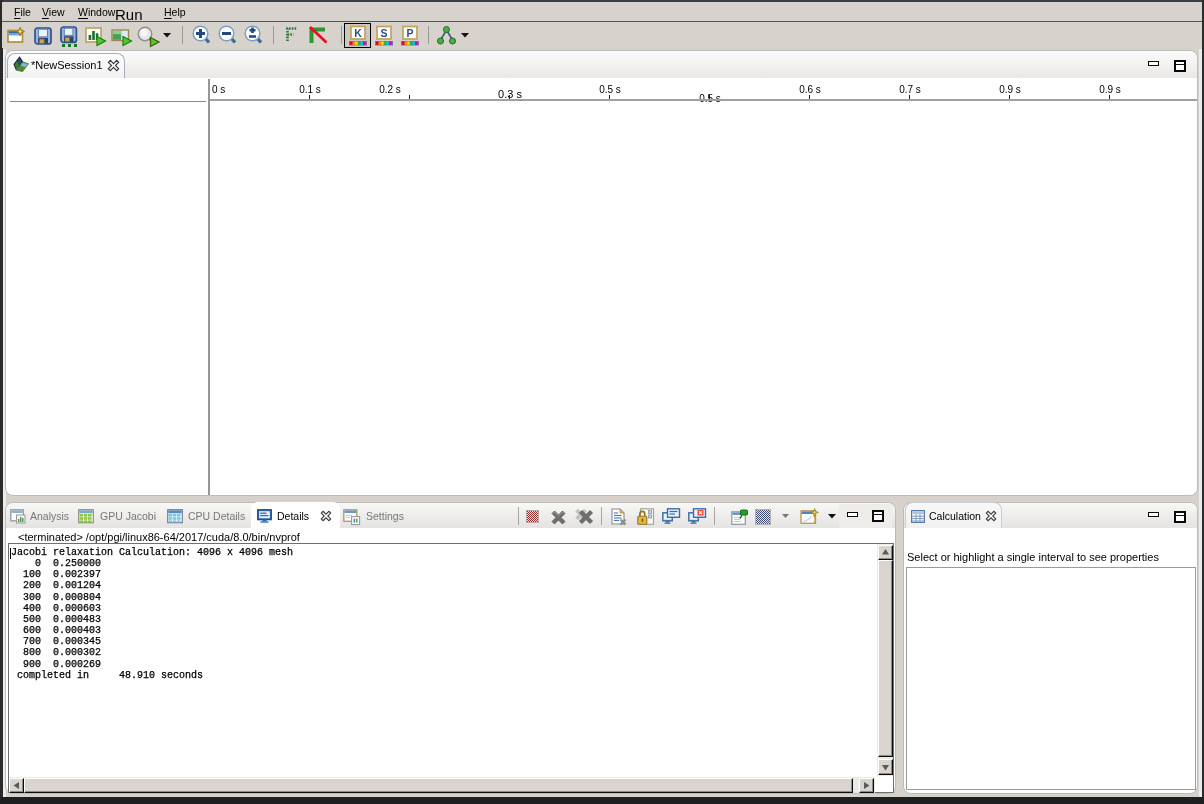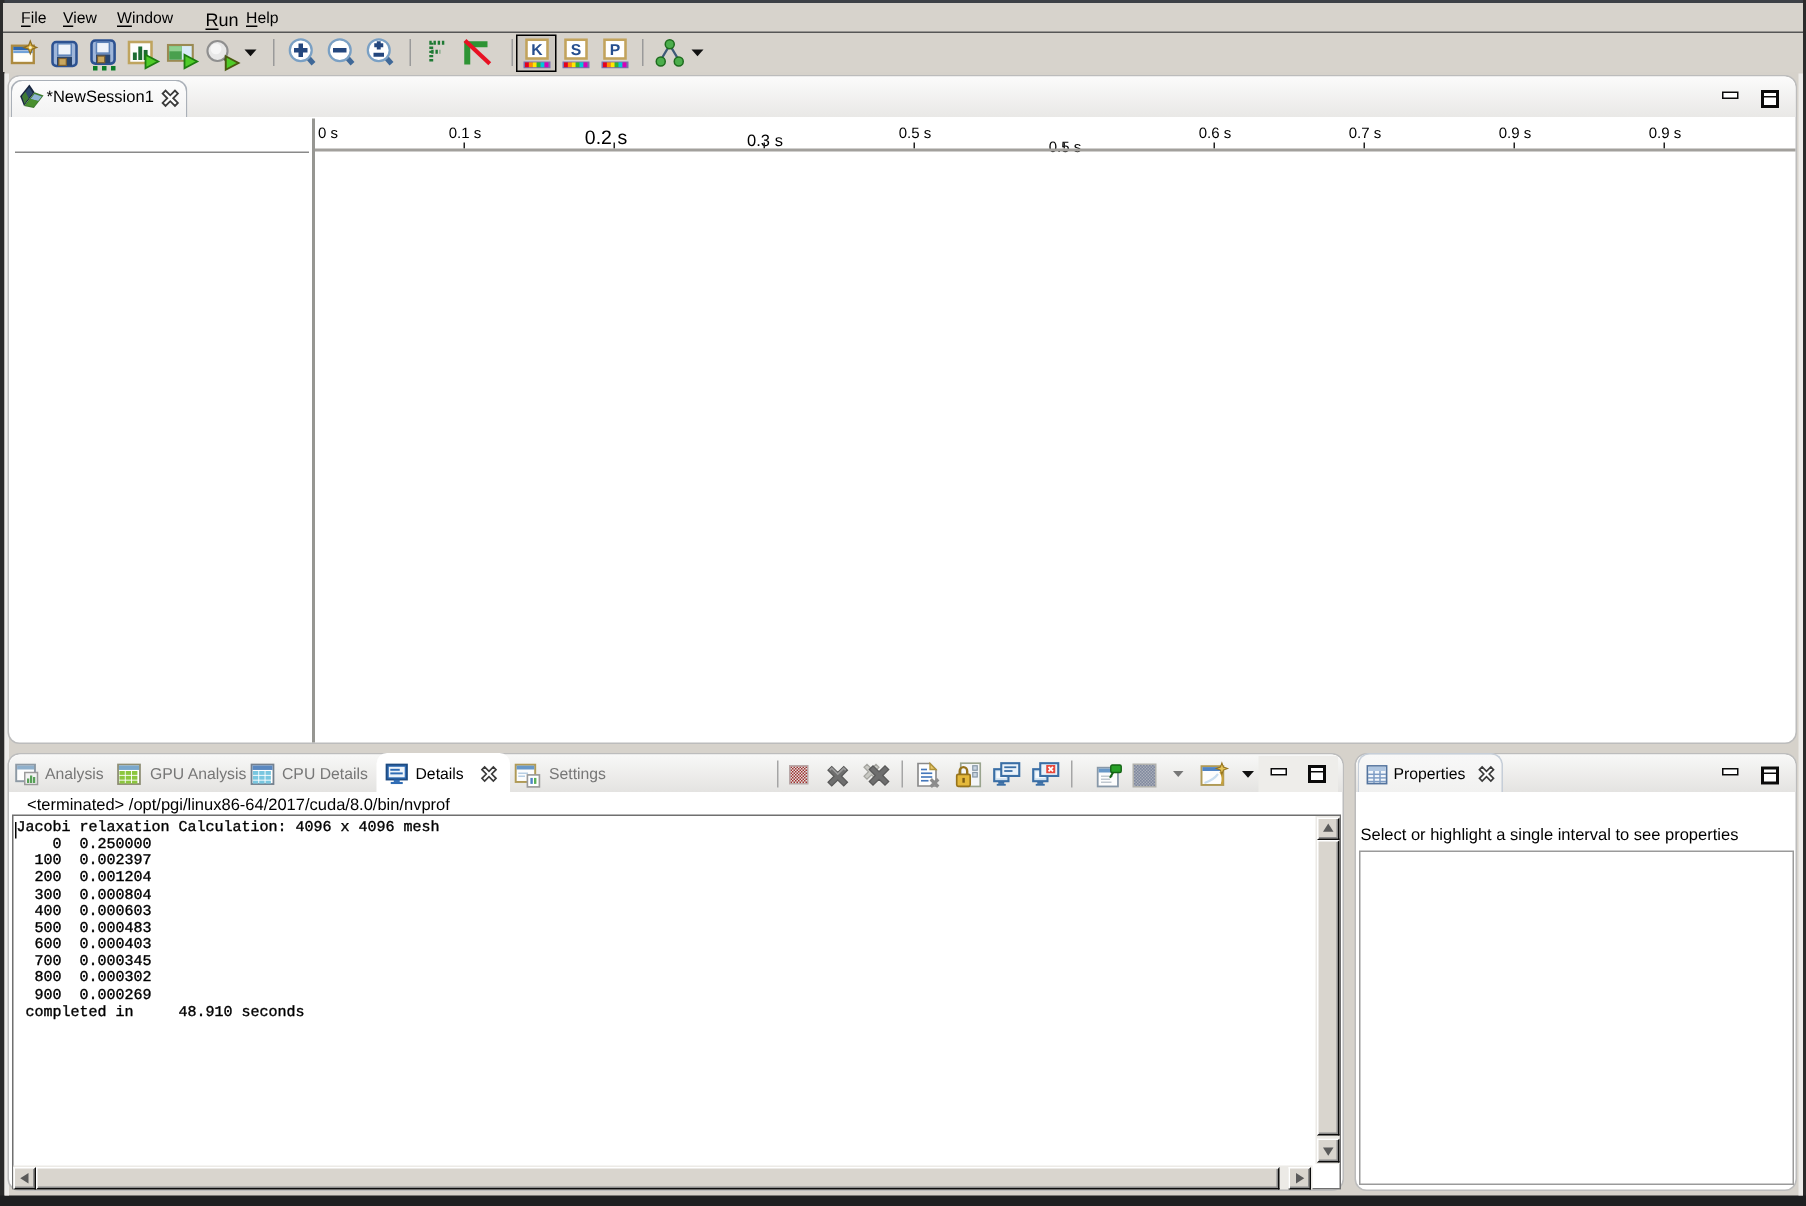--- a/index.html
+++ b/index.html
@@ -22,21 +22,21 @@
 <div class="abs" style="left:0;top:3px;width:1204px;height:1px;background:#eae8e4"></div>
 <div class="abs" style="left:0;top:0;width:2.5px;height:804px;background:#2b2b2b"></div>
 <div class="abs" style="left:1201.5px;top:0;width:2.5px;height:804px;background:#2b2b2b"></div>
 <div class="abs" style="left:0;top:797px;width:1204px;height:7px;background:#1e1f21"></div>
 
 <div class="abs" style="left:2px;top:2px;width:1200px;height:20px;background:#d7d3cc"></div>
 <div class="abs" style="left:2px;top:21px;width:1200px;height:1px;background:#565656"></div>
 <div class="txt" style="left:14px;top:6px;font-size:10.5px"><span class="u">F</span>ile</div>
 <div class="txt" style="left:42px;top:6px;font-size:10.5px"><span class="u">V</span>iew</div>
 <div class="txt" style="left:78px;top:6px;font-size:10.5px"><span class="u">W</span>indow</div>
-<div class="txt" style="left:137px;top:6px;font-size:12px"><span class="u">R</span>un</div>
+<div class="txt" style="left:115px;top:6px;font-size:15px"><span class="u">R</span>un</div>
 <div class="txt" style="left:164px;top:6px;font-size:10.5px"><span class="u">H</span>elp</div>
 
 <div class="abs" style="left:2px;top:22px;width:1200px;height:26px;background:#d7d3cc"></div>
 <div id="toolbar-icons">
 
   <svg style="left:7px;top:27px" width="19" height="18" viewBox="0 0 19 18">
     <rect x="1" y="3.5" width="14.5" height="11.5" fill="#fffef8" stroke="#ad8b40" stroke-width="1.6"></rect>
     <rect x="1.8" y="4.2" width="13" height="2.4" fill="#2e68b0"></rect>
     <rect x="1.8" y="7" width="13" height="1.4" fill="#72a3d8"></rect>
     <g transform="translate(13.2,4.6)">
@@ -185,21 +185,21 @@
   <path d="M1.3,3.1 L3.1,1.3 L6,4.2 L8.9,1.3 L10.7,3.1 L7.8,6 L10.7,8.9 L8.9,10.7 L6,7.8 L3.1,10.7 L1.3,8.9 L4.2,6 Z" fill="#fff" stroke="#3a3a3a" stroke-width="1.1"></path>
 </svg>
 
 <div class="mini" style="left:1148px;top:61px"></div>
 <div class="maxi" style="left:1174px;top:59.5px"></div>
 
 <div id="ruler">
     <div class="txt" style="left:212px;top:84px;font-size:10px">0 s</div>
     <div class="txt" style="left:310px;top:84px;font-size:10px;transform:translateX(-50%)">0.1 s</div>
     <div class="abs" style="left:309px;top:95px;width:1px;height:4px;background:#222"></div>
-    <div class="txt" style="left:404px;top:84px;font-size:13px;transform:translateX(-50%)">0.2 s</div>
+    <div class="txt" style="left:390px;top:84px;font-size:10px;transform:translateX(-50%)">0.2 s</div>
     <div class="abs" style="left:409px;top:95px;width:1px;height:4px;background:#222"></div>
     <div class="txt" style="left:510px;top:88px;font-size:11px;transform:translateX(-50%)">0.3 s</div>
     <div class="abs" style="left:509px;top:95px;width:1px;height:4px;background:#222"></div>
     <div class="txt" style="left:610px;top:84px;font-size:10px;transform:translateX(-50%)">0.5 s</div>
     <div class="abs" style="left:609px;top:95px;width:1px;height:4px;background:#222"></div>
     <div class="txt" style="left:710px;top:93px;font-size:10px;transform:translateX(-50%)">0.5 s</div>
     <div class="abs" style="left:709px;top:95px;width:1px;height:4px;background:#222"></div>
     <div class="txt" style="left:810px;top:84px;font-size:10px;transform:translateX(-50%)">0.6 s</div>
     <div class="abs" style="left:809px;top:95px;width:1px;height:4px;background:#222"></div>
     <div class="txt" style="left:910px;top:84px;font-size:10px;transform:translateX(-50%)">0.7 s</div>
@@ -236,21 +236,21 @@
         <rect x="5.8" y="5" width="3.6" height="2.6"></rect>
         <rect x="10" y="5" width="3.6" height="2.6"></rect>
       <rect x="1.6" y="8.2" width="3.6" height="2.6"></rect>
         <rect x="5.8" y="8.2" width="3.6" height="2.6"></rect>
         <rect x="10" y="8.2" width="3.6" height="2.6"></rect>
       <rect x="1.6" y="11.4" width="3.6" height="2"></rect>
         <rect x="5.8" y="11.4" width="3.6" height="2"></rect>
         <rect x="10" y="11.4" width="3.6" height="2"></rect>
     </g>
   </svg>
-  <div class="txt gtab" style="left:100px;top:510px;font-size:10.5px">GPU Analysis</div>
+  <div class="txt gtab" style="left:100px;top:510px;font-size:10.5px">GPU Jacobi</div>
 
   <svg style="left:167px;top:509px" width="16" height="15" viewBox="0 0 16 15">
     <rect x="0.7" y="0.7" width="14.6" height="13" fill="#fff" stroke="#74808e" stroke-width="1.2"></rect>
     <rect x="1.3" y="1.3" width="13.4" height="3" fill="#5a88c0"></rect>
     <g fill="#79c7e0">
       <rect x="1.6" y="5" width="3.6" height="2.6"></rect>
         <rect x="5.8" y="5" width="3.6" height="2.6"></rect>
         <rect x="10" y="5" width="3.6" height="2.6"></rect>
       <rect x="1.6" y="8.2" width="3.6" height="2.6"></rect>
         <rect x="5.8" y="8.2" width="3.6" height="2.6"></rect>
@@ -440,20 +440,20 @@
 <div class="tab" style="left:905px;top:502px;width:97px;height:26px;background:linear-gradient(#f8f8f8,#f1f1f0);border-color:#c6ced8"></div>
 <svg style="left:911px;top:510px" width="14" height="13" viewBox="0 0 14 13">
   <rect x="0.6" y="0.6" width="12.8" height="11.8" fill="#f4f8fc" stroke="#54749e" stroke-width="1.1"></rect>
   <rect x="1.2" y="1.2" width="11.6" height="2.8" fill="#aec5e0"></rect>
   <line x1="1" y1="6.2" x2="13" y2="6.2" stroke="#7e9cc4"></line>
   <line x1="1" y1="8.6" x2="13" y2="8.6" stroke="#7e9cc4"></line>
   <line x1="1" y1="11" x2="13" y2="11" stroke="#7e9cc4"></line>
   <line x1="5" y1="4" x2="5" y2="12" stroke="#7e9cc4"></line>
   <line x1="9" y1="4" x2="9" y2="12" stroke="#7e9cc4"></line>
 </svg>
-<div class="txt" style="left:929px;top:510px;font-size:10.5px">Properties</div>
+<div class="txt" style="left:929px;top:510px;font-size:10.5px">Calculation</div>
 <svg style="left:985px;top:510px" width="12" height="12" viewBox="0 0 12 12">
   <path d="M1.3,3.1 L3.1,1.3 L6,4.2 L8.9,1.3 L10.7,3.1 L7.8,6 L10.7,8.9 L8.9,10.7 L6,7.8 L3.1,10.7 L1.3,8.9 L4.2,6 Z" fill="#fff" stroke="#3a3a3a" stroke-width="1.1"></path>
 </svg>
 <div class="mini" style="left:1148px;top:512px"></div>
 <div class="maxi" style="left:1174px;top:510.5px"></div>
 <div class="txt" style="left:907px;top:551px;font-size:11px">Select or highlight a single interval to see properties</div>
 <div class="abs" style="left:906px;top:567px;width:290px;height:223px;border:1px solid #9a9a9a;background:#fff"></div>
 
 </body></html>

